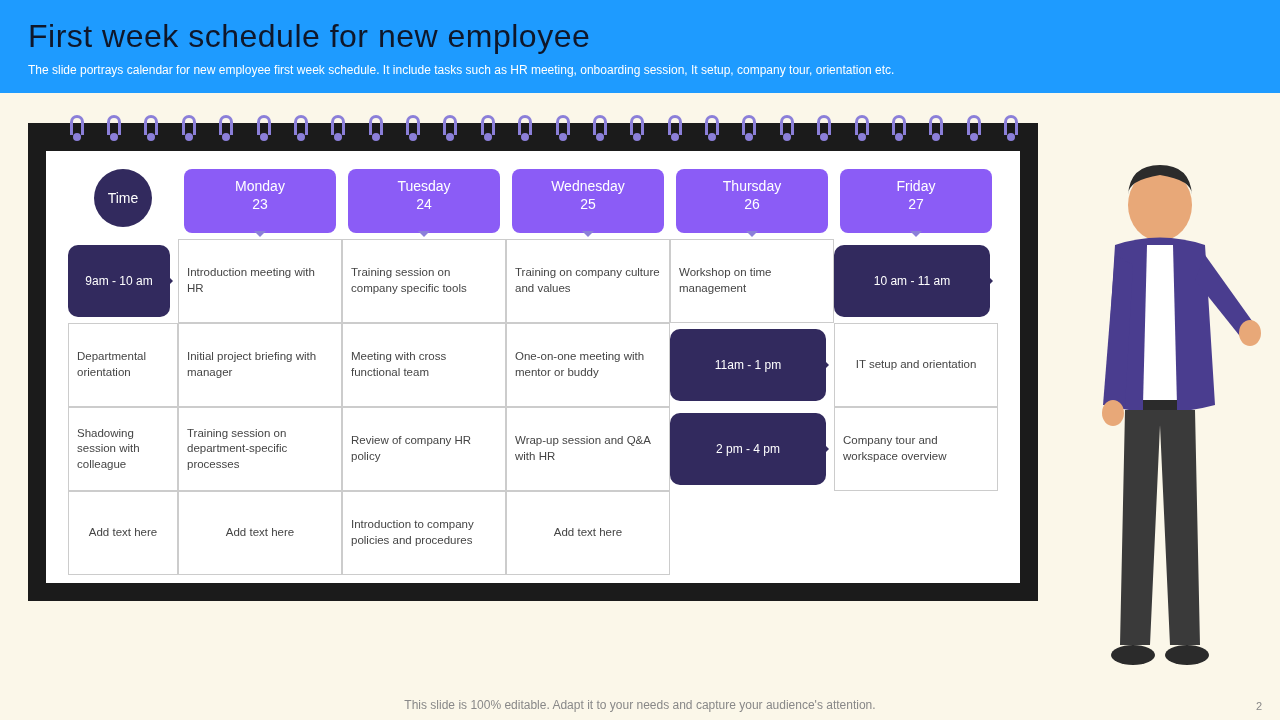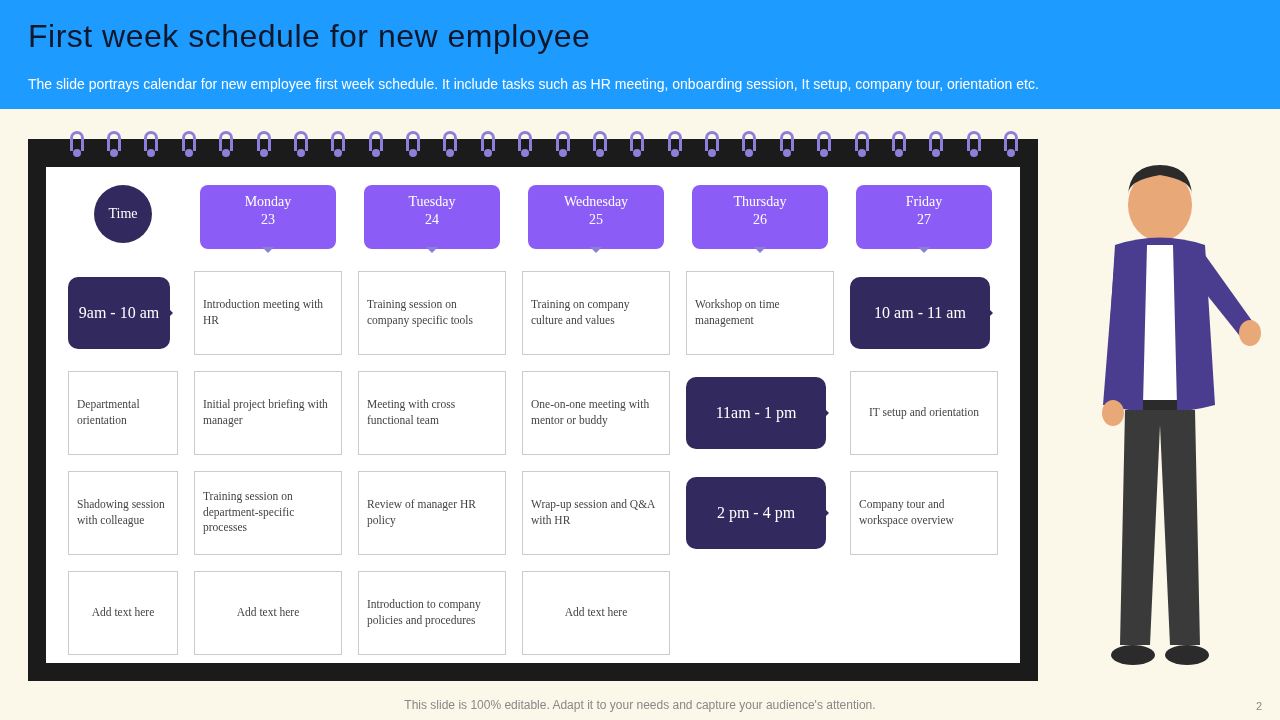--- a/index.html
+++ b/index.html
@@ -1,30 +1,30 @@
 <!DOCTYPE html>
 <html><head>
 <meta charset="utf-8">
 <style>
   * { margin: 0; padding: 0; box-sizing: border-box; }
   body { width: 1280px; height: 720px; font-family: Arial, sans-serif; background: #fbf7e9; position: relative; overflow: hidden; }
   .header { background: #1e9bff; padding: 18px 28px 14px; }
   .title { color: #0f172a; font-size: 32px; font-weight: 400; letter-spacing: 0.5px; }
-  .subtitle { color: #fff; font-size: 14px; margin-top: 20px; line-height: 1.4; }
+  .subtitle { color: #fff; font-size: 12px; margin-top: 7px; line-height: 1.4; }
   .content { position: relative; padding: 30px 28px 0; }
   .binder-rings { position: absolute; top: 22px; left: 58px; right: 250px; display: flex; justify-content: space-around; z-index: 3; }
   .ring { width: 14px; height: 20px; border: 3px solid #8b7fd9; border-bottom: none; border-radius: 10px 10px 0 0; background: transparent; position: relative; }
   .ring::after { content: ''; position: absolute; bottom: -6px; left: 50%; transform: translateX(-50%); width: 8px; height: 8px; background: #8b7fd9; border-radius: 50%; }
   .frame { background: #1b1b1b; padding: 28px 18px 18px; width: 1010px; position: relative; }
   .sheet { background: #fff; padding: 18px 22px 8px; }
-  .cols { display: grid; grid-template-columns: 110px repeat(5, 1fr); gap: 16px; font-family: Liberation Serif, serif; }
+  .cols { display: grid; grid-template-columns: 110px repeat(5, 1fr); gap: 0; }
   .time-head { background: #322a5e; color: #fff; display: flex; align-items: center; justify-content: center; font-size: 14px; border-radius: 50%; width: 58px; height: 58px; margin: 0 auto 12px; }
   .day-head { background: #8b5cf6; color: #fff; text-align: center; padding: 8px 4px; border-radius: 8px; margin: 0 6px 6px; font-size: 14px; line-height: 1.3; position: relative; }
   .day-head::after { content: ''; position: absolute; bottom: -10px; left: 50%; transform: translateX(-50%); border: 6px solid transparent; border-top-color: #8b7fd9; }
-  .time-cell { background: #322a5e; color: #fff; display: flex; align-items: center; justify-content: center; text-align: center; font-size: 16px; border-radius: 10px; margin: 6px 8px 6px 0; padding: 8px 6px; position: relative; line-height: 1.35; }
+  .time-cell { background: #322a5e; color: #fff; display: flex; align-items: center; justify-content: center; text-align: center; font-size: 12px; border-radius: 10px; margin: 6px 8px 6px 0; padding: 8px 6px; position: relative; line-height: 1.35; }
   .time-cell::after { content: ''; position: absolute; right: -9px; top: 50%; transform: translateY(-50%); border: 6px solid transparent; border-left-color: #322a5e; }
   .cell { border: 1px solid #ccc; display: flex; align-items: center; justify-content: center; text-align: left; font-size: 11.5px; color: #444; padding: 10px 8px; min-height: 84px; line-height: 1.35; }
   .person { position: absolute; right: 15px; top: 145px; width: 210px; height: 530px; }
   .footer { position: absolute; bottom: 8px; width: 100%; text-align: center; font-size: 12px; color: #888; }
   .pagenum { position: absolute; bottom: 8px; right: 18px; font-size: 11px; color: #888; }
 </style>
 </head>
 <body>
 
 <div class="header">
@@ -77,21 +77,21 @@
           <div class="cell">Workshop on time management</div>
           <div class="time-cell">10 am - 11 am</div>
           <div class="cell">Departmental orientation</div>
           <div class="cell">Initial project briefing with manager</div>
           <div class="cell">Meeting with cross functional team</div>
           <div class="cell">One-on-one meeting with mentor or buddy</div>
           <div class="time-cell">11am - 1 pm</div>
           <div class="cell">IT setup and orientation</div>
           <div class="cell">Shadowing session with colleague</div>
           <div class="cell">Training session on department-specific processes</div>
-          <div class="cell">Review of manager HR policy</div>
+          <div class="cell">Review of company HR policy</div>
           <div class="cell">Wrap-up session and Q&amp;A with HR</div>
           <div class="time-cell">2 pm - 4 pm</div>
           <div class="cell">Company tour and workspace overview</div>
           <div class="cell">Add text here</div>
           <div class="cell">Add text here</div>
           <div class="cell">Introduction to company policies and procedures</div>
           <div class="cell">Add text here</div>
         </div>
     </div>
   </div>

